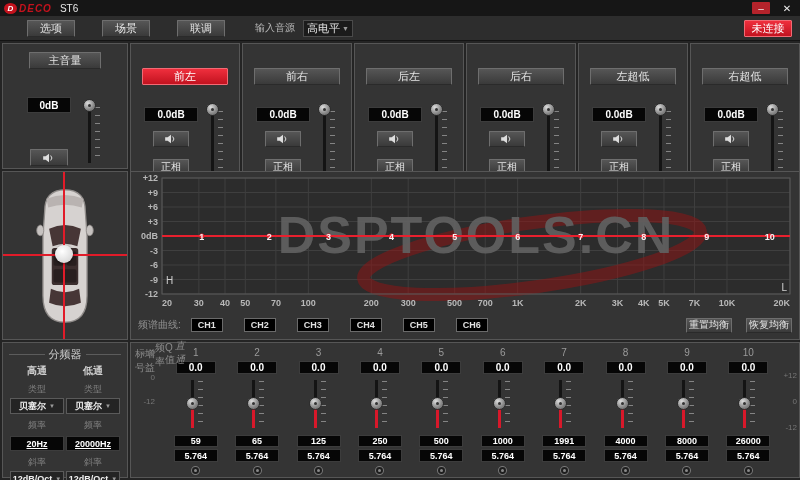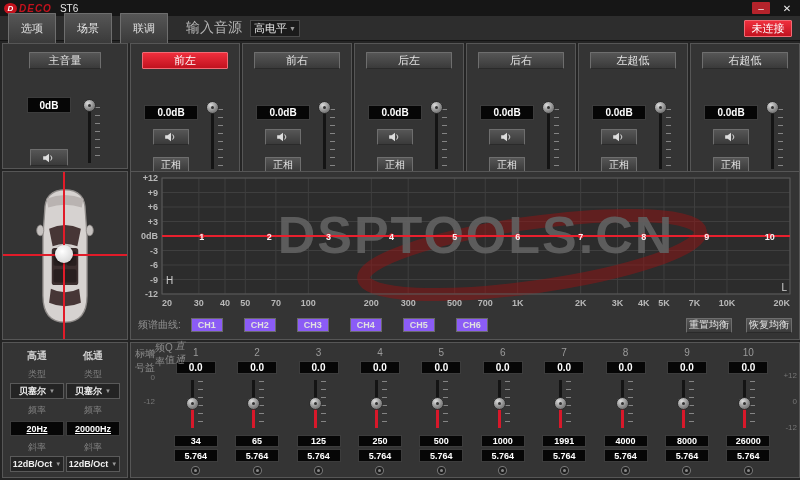--- a/index.html
+++ b/index.html
@@ -11,22 +11,22 @@
   .logo-badge { width:13px; height:11px; border-radius:50%; background:#c4121d; color:#fff; font-size:8px; font-weight:bold; font-style:italic; display:flex; align-items:center; justify-content:center; margin-right:2px; }
   .logo-text { color:#c4121d; font-size:10px; font-weight:bold; font-style:italic; letter-spacing:1px; margin-right:8px; }
   .win-title { color:#e8e8e8; font-size:10px; }
   .win-ctrls { margin-left:auto; display:flex; align-items:center; gap:8px; }
   .win-btn { width:18px; height:12px; display:flex; align-items:center; justify-content:center; font-size:10px; color:#eee; cursor:pointer; }
   .win-btn.min { background:#b5232b; border-radius:1px; }
 
   
   .menubar { height:25px; background:#2d2d2d; border-bottom:1px solid #141414; display:flex; align-items:center; padding:0 8px; gap:8px; }
   .btn { background:linear-gradient(#565656,#3a3a3a); border:1px solid #6e6e6e; border-bottom-color:#2a2a2a; color:#e3e3e3; font-size:11px; display:inline-flex; align-items:center; justify-content:center; border-radius:1px; cursor:pointer; }
-  .menu-btn { width:48px; height:31px; }
-  .src-label { color:#b5b5b5; font-size:14px; margin-left:10px; }
+  .menu-btn { width:48px; height:17px;margin-left:19px; }
+  .src-label { color:#b5b5b5; font-size:10px; margin-left:22px; }
   .src-select { background:#1b1b1b; border:1px solid #4a4a4a; color:#e3e3e3; font-size:11px; height:17px; width:50px; display:flex; align-items:center; justify-content:space-between; padding:0 3px; cursor:pointer; }
   .src-select .arrow { font-size:7px; color:#9a9a9a; }
   .btn-red { background:linear-gradient(#ef2f3d,#c2121f); border-color:#f16a74; color:#fff; }
   .connect-btn { margin-left:auto; width:48px; height:17px; font-size:11px; }
 
   
   .main { padding:2px; display:grid; grid-template-columns:126px 1fr; grid-template-rows:126px 169px 136px; gap:2px; height:438px; }
   .panel { background:#343434; border:1px solid #565656; position:relative; }
 
   
@@ -43,24 +43,24 @@
   .master { display:flex; flex-direction:column; align-items:center; padding-top:8px; }
   .master-btn { width:72px; height:17px; }
   .master-body { display:flex; margin-top:28px; gap:12px; align-items:flex-start; }
   .master-left { display:flex; flex-direction:column; align-items:center; }
   .master-val { width:44px; height:16px; }
   .mute-btn { width:38px; height:17px; margin-top:36px; }
   .master-slider { height:68px; }
 
   
   .channels { display:grid; grid-template-columns:repeat(6,1fr); gap:2px; }
-  .ch { display:flex; flex-direction:column; align-items:center; padding-top:8px; }
+  .ch { display:flex; flex-direction:column; align-items:center; padding-top:24px; }
   .ch-head { width:86px; height:17px; font-size:11px; }
   .ch-head.active { background:linear-gradient(#ef2f3d,#c2121f); border-color:#f16a74; color:#fff; }
-  .ch-body { display:flex; margin-top:36px; gap:8px; align-items:flex-start; }
+  .ch-body { display:flex; margin-top:22px; gap:8px; align-items:flex-start; }
   .ch-left { display:flex; flex-direction:column; align-items:center; }
   .ch-val { width:54px; height:15px; }
   .ch-mute { width:36px; height:16px; margin-top:9px; }
   .ch-phase { width:36px; height:15px; margin-top:12px; font-size:10px; }
   .ch-slider { height:72px; margin-top:-6px; }
 
   .spk { width:14px; height:10px; }
 
   
   .delay-head { display:flex; justify-content:space-between; padding:3px 4px 0 4px; position:relative; z-index:3; }
@@ -68,21 +68,21 @@
   .car-wrap { position:absolute; inset:0; display:flex; align-items:center; justify-content:center; }
   .cross-v { position:absolute; left:60px; top:0; bottom:0; width:2px; background:#e11b29; z-index:2; }
   .cross-h { position:absolute; left:0; right:0; top:82px; height:2px; background:#e11b29; z-index:2; }
   .cross-dot { position:absolute; left:52px; top:73px; width:18px; height:18px; border-radius:50%; background:radial-gradient(circle at 40% 35%,#fff,#dcdcdc 70%,#bbb); box-shadow:0 1px 3px rgba(0,0,0,.6); z-index:3; cursor:pointer; }
 
   
   .graph-panel { padding:1px; display:flex; flex-direction:column; }
   #eq-svg { display:block; font-family:inherit; }
   .spec-row { display:flex; align-items:center; padding:0 6px; height:20px; margin-top:1px; }
   .spec-label { color:#8f8f8f; font-size:10px; margin-right:10px; }
-  .ch-tab { width:32px; height:14px; background:#8b5cf6; border:1px solid #6a6a6a; color:#e0e0e0; font-size:9px; font-weight:bold; display:flex; align-items:center; justify-content:center; margin-right:21px; cursor:pointer; }
+  .ch-tab { width:32px; height:14px; background:#000000; border:1px solid #6a6a6a; color:#e0e0e0; font-size:9px; font-weight:bold; display:flex; align-items:center; justify-content:center; margin-right:21px; cursor:pointer; }
   .eq-actions { margin-left:auto; display:flex; gap:14px; }
   .eq-action-btn { width:46px; height:15px; font-size:10px; }
 
   
   .xover { padding:4px 6px; display:flex; flex-direction:column; }
   .xover-legend { display:flex; align-items:center; gap:4px; color:#cfcfcf; font-size:11px; }
   .xover-legend::before,.xover-legend::after { content:""; flex:1; height:0; border-top:1px solid #5c5c5c; }
   .xover-cols { display:flex; justify-content:space-around; margin-top:2px; }
   .xover-col { display:flex; flex-direction:column; align-items:center; width:54px; }
   .xover-hd { color:#cfcfcf; font-size:10px; font-weight:bold; }
@@ -392,20 +392,21 @@
       <div class="ch-tab">CH5</div>
       <div class="ch-tab">CH6</div>
       <div class="eq-actions">
         <div class="btn eq-action-btn">重置均衡</div>
         <div class="btn eq-action-btn">恢复均衡</div>
       </div>
     </div>
   </div>
 
   <div class="panel xover">
+    <div class="xover-legend">分频器</div>
     <div class="xover-cols">
       <div class="xover-col">
         <div class="xover-hd">高通</div>
         <div class="xover-lb">类型</div>
         <div class="xover-sel">
             <span>贝塞尔</span>
             <span class="arrow">▼</span>
           </div>
         <div class="xover-lb">频率</div>
         <div class="valbox xover-val">20Hz</div>
@@ -449,21 +450,21 @@
     <div class="band-row" id="band-row">
         <div class="band">
           <div class="band-n">1</div>
           <div class="valbox band-gain">0.0</div>
           <div class="vslider band-slider">
             <div class="track" style="top:4px;bottom:26px;"></div>
             <div class="track-red" style="top:30px;bottom:3px;"></div>
             <div class="ticks" style="top:5px;bottom:5px;"></div>
             <div class="handle" style="top:21px;"></div>
           </div>
-          <div class="valbox band-freq">34</div>
+          <div class="valbox band-freq">59</div>
           <div class="valbox band-q">5.764</div>
           <div class="band-radio"></div>
         </div>
         <div class="band">
           <div class="band-n">2</div>
           <div class="valbox band-gain">0.0</div>
           <div class="vslider band-slider">
             <div class="track" style="top:4px;bottom:26px;"></div>
             <div class="track-red" style="top:30px;bottom:3px;"></div>
             <div class="ticks" style="top:5px;bottom:5px;"></div>

